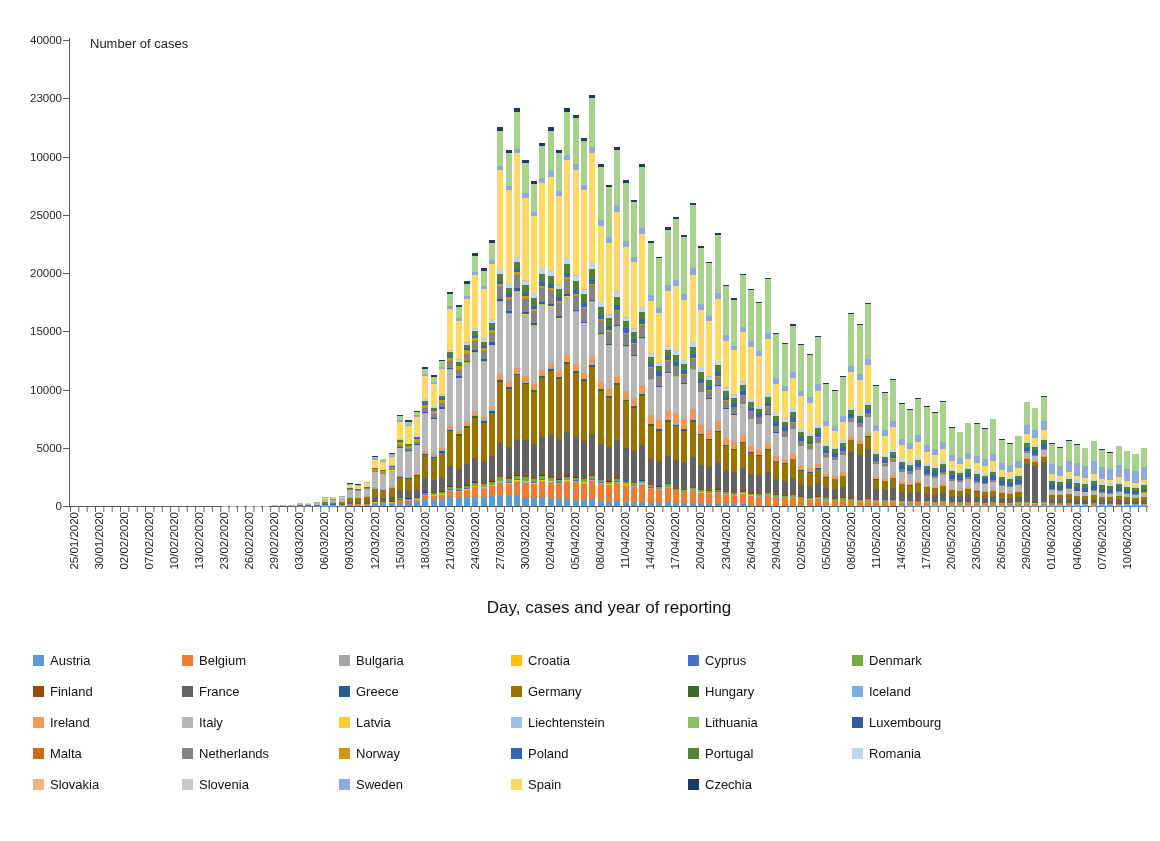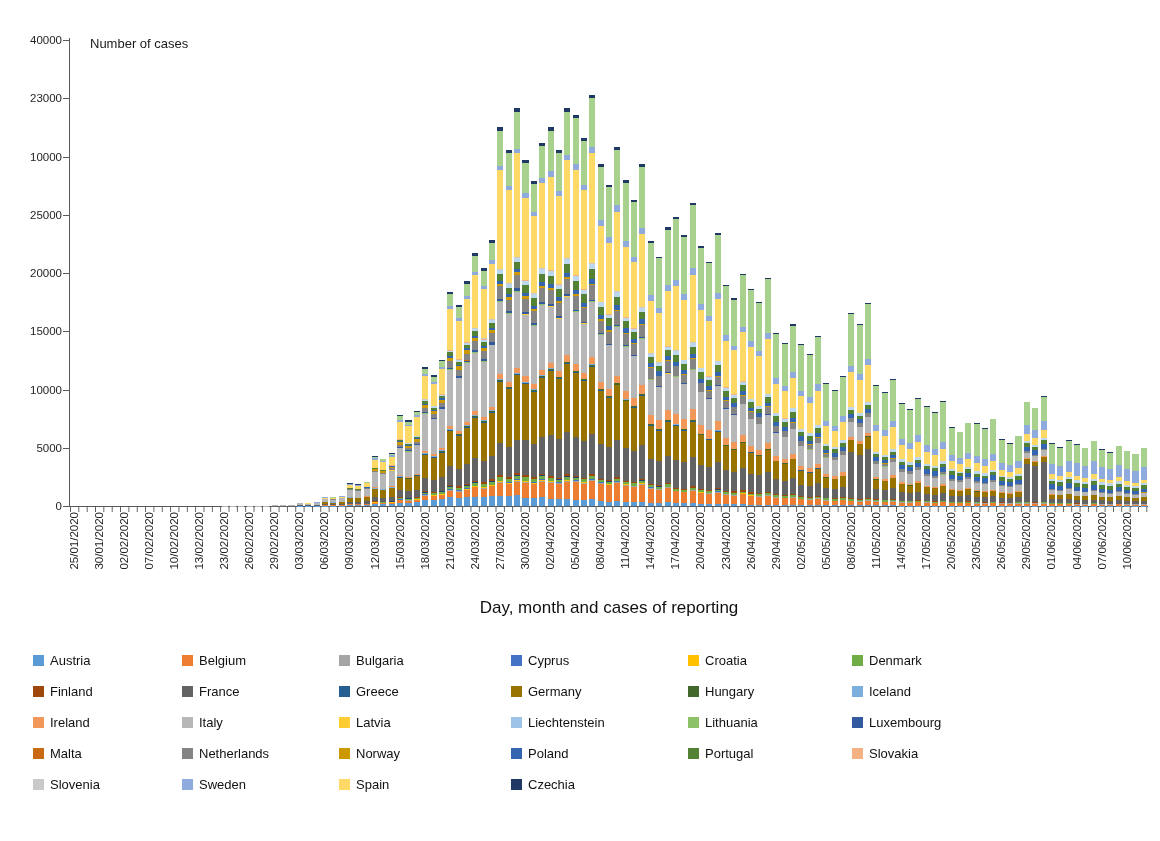--- a/index.html
+++ b/index.html
@@ -2691,41 +2691,41 @@
       <span class="x-label" style="left: 920.1px; top: 512px;">17/05/2020</span>
       <span class="x-label" style="left: 945.17px; top: 512px;">20/05/2020</span>
       <span class="x-label" style="left: 970.24px; top: 512px;">23/05/2020</span>
       <span class="x-label" style="left: 995.31px; top: 512px;">26/05/2020</span>
       <span class="x-label" style="left: 1020.38px; top: 512px;">29/05/2020</span>
       <span class="x-label" style="left: 1045.45px; top: 512px;">01/06/2020</span>
       <span class="x-label" style="left: 1070.52px; top: 512px;">04/06/2020</span>
       <span class="x-label" style="left: 1095.59px; top: 512px;">07/06/2020</span>
       <span class="x-label" style="left: 1120.66px; top: 512px;">10/06/2020</span>
     </div>
-  <div class="x-title">Day, month and cases of reporting</div>
+  <div class="x-title">Day, cases and year of reporting</div>
   <div class="legend" id="legend">
       <div class="legend-item">
         <span class="swatch" style="background: rgb(91, 155, 213);"></span>
         <span>Austria</span>
       </div>
       <div class="legend-item">
         <span class="swatch" style="background: rgb(237, 125, 49);"></span>
         <span>Belgium</span>
       </div>
       <div class="legend-item">
         <span class="swatch" style="background: rgb(165, 165, 165);"></span>
         <span>Bulgaria</span>
       </div>
       <div class="legend-item">
+        <span class="swatch" style="background: rgb(255, 192, 0);"></span>
+        <span>Croatia</span>
+      </div>
+      <div class="legend-item">
         <span class="swatch" style="background: rgb(68, 114, 196);"></span>
         <span>Cyprus</span>
-      </div>
-      <div class="legend-item">
-        <span class="swatch" style="background: rgb(255, 192, 0);"></span>
-        <span>Croatia</span>
       </div>
       <div class="legend-item">
         <span class="swatch" style="background: rgb(112, 173, 71);"></span>
         <span>Denmark</span>
       </div>
       <div class="legend-item">
         <span class="swatch" style="background: rgb(158, 72, 14);"></span>
         <span>Finland</span>
       </div>
       <div class="legend-item">
@@ -2784,20 +2784,24 @@
         <span class="swatch" style="background: rgb(204, 154, 0);"></span>
         <span>Norway</span>
       </div>
       <div class="legend-item">
         <span class="swatch" style="background: rgb(52, 101, 177);"></span>
         <span>Poland</span>
       </div>
       <div class="legend-item">
         <span class="swatch" style="background: rgb(84, 130, 53);"></span>
         <span>Portugal</span>
+      </div>
+      <div class="legend-item">
+        <span class="swatch" style="background: rgb(189, 215, 238);"></span>
+        <span>Romania</span>
       </div>
       <div class="legend-item">
         <span class="swatch" style="background: rgb(244, 177, 131);"></span>
         <span>Slovakia</span>
       </div>
       <div class="legend-item">
         <span class="swatch" style="background: rgb(201, 201, 201);"></span>
         <span>Slovenia</span>
       </div>
       <div class="legend-item">

